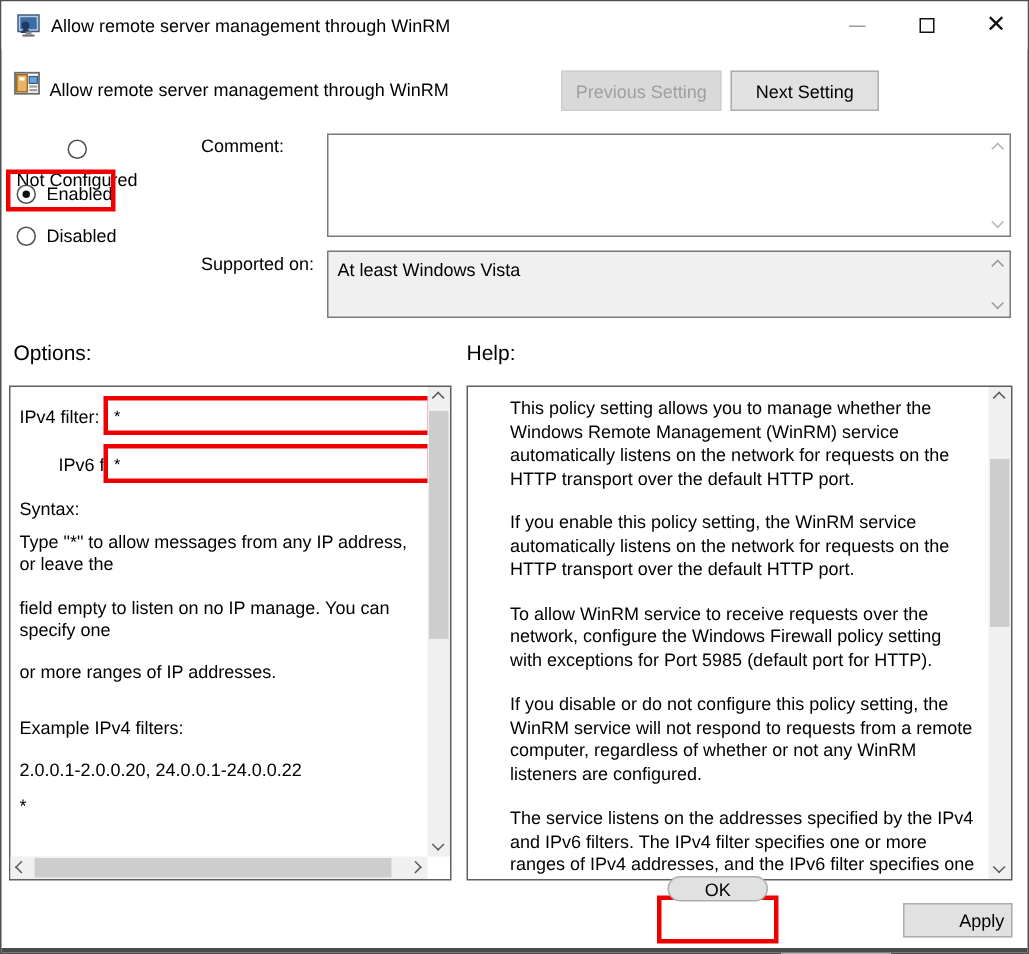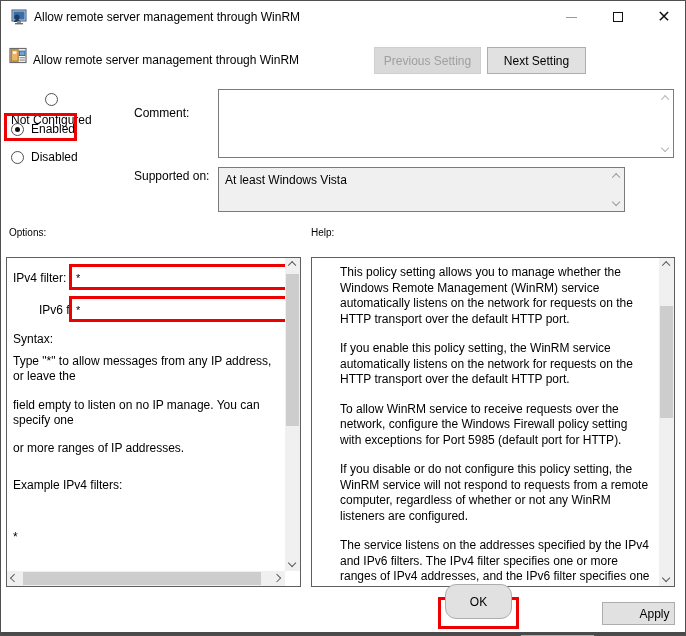--- a/index.html
+++ b/index.html
@@ -31,52 +31,52 @@
   .prev-btn { position:absolute; left:373px; top:46px; width:107px; height:27px; }
   .next-btn { position:absolute; left:486px; top:46px; width:99px;  height:27px; }
   
   .radio-row { position:absolute; left:10px; height:16px; display:flex; align-items:center; gap:7px; }
   .radio-circle { width:13px; height:13px; border:1px solid #4f4f4f; border-radius:50%; background:#fff; position:relative; flex:0 0 13px; }
   .radio-dot { position:absolute; left:3px; top:3px; width:5px; height:5px; border-radius:50%; background:#111; }
   .red-box { border:3px solid var(--highlight-red,#ee0000); background:transparent; pointer-events:none; }
   
   .field-label { position:absolute; left:133px; font-size:12px; }
   .comment-box { position:absolute; left:217px; top:88px; width:456px; height:69px; background:#fff; border:1px solid #7a7a7a; }
-  .supported-box { position:absolute; left:217px; top:166px; width:407px; height:45px; background:#f0f0f0; border:1px solid #7a7a7a; }
+  .supported-box { position:absolute; left:217px; top:166px; width:456px; height:45px; background:#f0f0f0; border:1px solid #7a7a7a; }
   .supported-box .val { position:absolute; left:6px; top:5px; }
   
   .chev { display:inline-block; border:solid #5a5a5a; border-width:0 1.5px 1.5px 0; padding:2.6px; }
   .chev.light { border-color:#b5b5b5; }
   .chev.up { transform:rotate(-135deg); }
   .chev.down { transform:rotate(45deg); }
   .chev.left { transform:rotate(135deg); }
   .chev.right { transform:rotate(-45deg); }
   .box-chev { position:absolute; right:5px; }
   
-  .section-label { position:absolute; top:226px; font-size:10px; }
+  .section-label { position:absolute; top:226px; font-size:14px; }
   .panel { position:absolute; top:256px; background:#fff; border:1px solid #5f5f5f; }
   .options-panel { left:5px; width:295px; height:330px; }
   .help-panel { left:310px; width:364px; height:330px; }
   .opt-label { position:absolute; left:6px; font-size:12px; }
   .filter-input {
     position:absolute; left:62px; width:219px; height:26px;
     border:3px solid var(--highlight-red,#ee0000); background:#fff;
     font-family:"Liberation Sans",sans-serif; font-size:11px; padding:1px 4px 0 4px; outline:none;
   }
   .opt-text { position:absolute; left:6px; width:270px; font-size:12px; line-height:15px; }
   .help-content { position:absolute; left:0; top:0; width:346px; height:328px; overflow:hidden; padding:7px 8px 0 7px; }
   .help-content p { font-size:12px; line-height:15.5px; margin-bottom:14px;margin-left:21px; }
   
   .vscroll { position:absolute; width:15px; background:var(--scroll-track,#f0f0f0); }
   .hscroll { position:absolute; height:15px; background:var(--scroll-track,#f0f0f0); }
   .scroll-arrow { position:absolute; width:15px; height:15px; display:flex; align-items:center; justify-content:center; }
   .vthumb { position:absolute; left:1px; width:13px; background:var(--scroll-thumb,#cdcdcd); }
   .hthumb { position:absolute; top:1px; height:13px; background:var(--scroll-thumb,#cdcdcd); }
   
-  .ok-btn     { position:absolute; left:444px; top:583px; width:67px; height:35px;border-radius:11px; }
+  .ok-btn     { position:absolute; left:444px; top:583px; width:67px; height:17px;border-radius:11px; }
   .cancel-btn { position:absolute; left:520px; top:601px; width:73px; height:23px;margin-top:33px; }
   .apply-btn  { position:absolute; left:601px; top:601px; width:73px; height:23px;padding-left:32px; }
   .bottom-edge { position:absolute; left:0; right:0; bottom:0; height:3px; background:#4a4a4a; }
   
   .icon16 { position:absolute; width:16px; height:16px; }
   .icon18 { position:absolute; width:18px; height:18px; }
 </style>
 </head>
 <body>
 
@@ -124,21 +124,21 @@
         <span class="radio-dot"></span>
       </span>
     <span>Enabled</span>
   </div>
   <div class="radio-row" style="top:148px;">
     <span class="radio-circle"></span>
     <span>Disabled</span>
   </div>
   <div class="abs red-box" style="left:3px;top:112px;width:73px;height:28px;"></div>
 
-  <span class="field-label" style="top:105px;">Comment:</span>
+  <span class="field-label" style="top:89px;">Comment:</span>
   <div class="comment-box">
     <span class="chev light up box-chev" style="top:6px;"></span>
     <span class="chev light down box-chev" style="bottom:6px;"></span>
   </div>
 
   <span class="field-label" style="top:168px;">Supported on:</span>
   <div class="supported-box">
     <span class="val">At least Windows Vista</span>
     <span class="chev up box-chev" style="top:6px;border-color:#9a9a9a;"></span>
     <span class="chev down box-chev" style="bottom:6px;border-color:#9a9a9a;"></span>
@@ -151,20 +151,21 @@
     <span class="opt-label" style="top:13px;text-align:center;">IPv4 filter:</span>
     <input class="filter-input" style="top: 6px;" value="*">
     <span class="opt-label" style="top:45px;margin-left:26px;">IPv6 filter:</span>
     <input class="filter-input" style="top: 38px;" value="*">
 
     <div class="opt-text" style="top:74px;">Syntax:</div>
     <div class="opt-text" style="top:96px;">Type "*" to allow messages from any IP address, or leave the</div>
     <div class="opt-text" style="top:140px;">field empty to listen on no IP manage. You can specify one</div>
     <div class="opt-text" style="top:183px;">or more ranges of IP addresses.</div>
     <div class="opt-text" style="top:220px;">Example IPv4 filters:</div>
+    <div class="opt-text" style="top:248px;">2.0.0.1-2.0.0.20, 24.0.0.1-24.0.0.22</div>
     <div class="opt-text" style="top:272px;">*</div>
 
     <div class="vscroll" style="top:0;right:0;bottom:15px;">
       <span class="scroll-arrow" style="top:0;">
           <span class="chev up"></span>
         </span>
       <div class="vthumb" style="top:16px;height:152px;"></div>
       <span class="scroll-arrow" style="bottom:0;">
           <span class="chev down"></span>
         </span>

